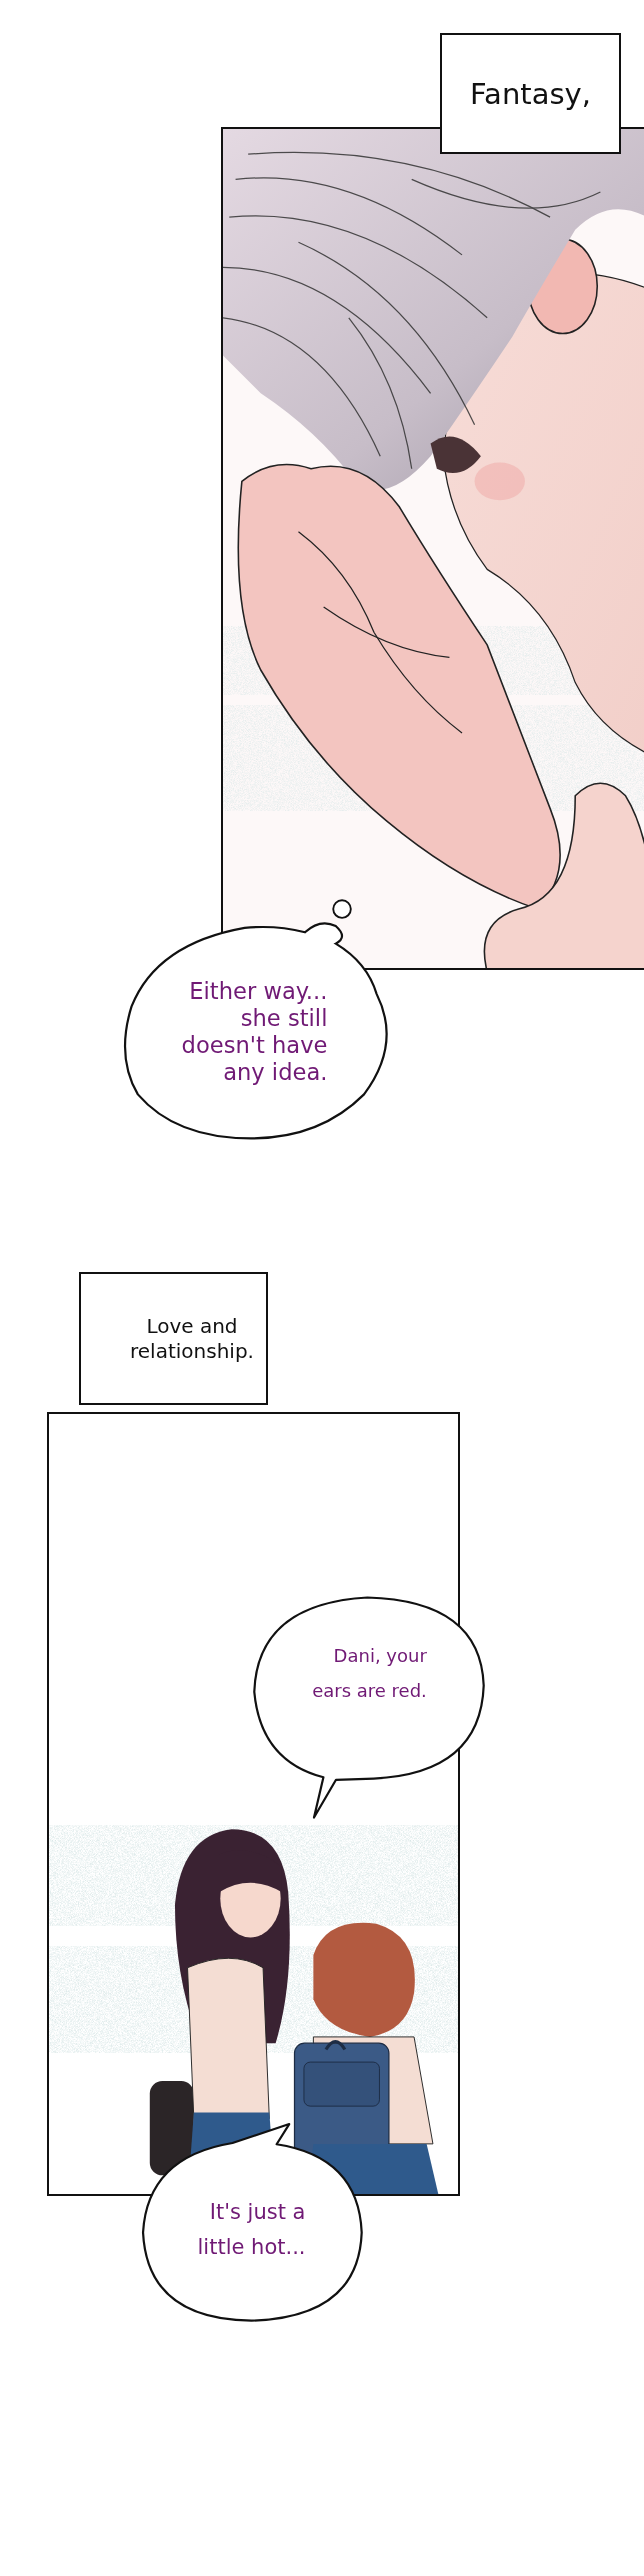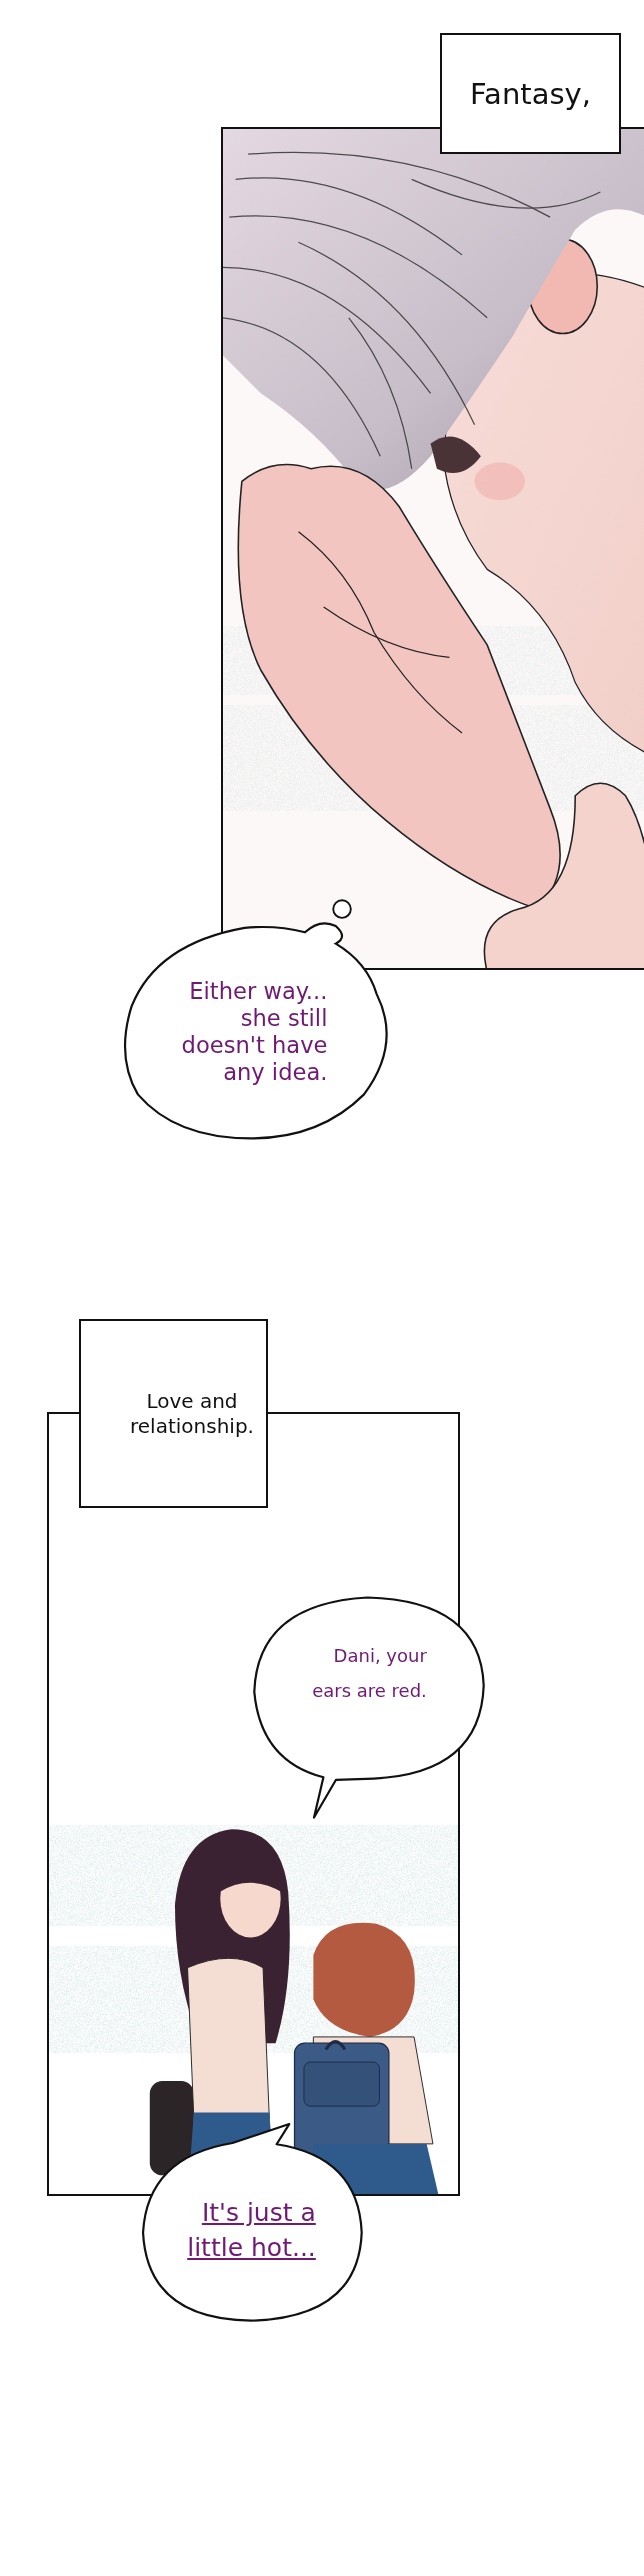--- a/index.html
+++ b/index.html
@@ -104,29 +104,29 @@
     <path d="M420 860 Q440 800 520 810 Q590 830 580 920 Q570 980 510 990 Q440 980 420 930 Z" fill="#b35a40"></path>
     <path d="M420 990 L580 990 L610 1160 L420 1160 Z" fill="#f4ddd3" stroke="#222" stroke-width="1.5"></path>
 
     <rect x="390" y="1000" width="150" height="200" rx="16" fill="#3b5a86" stroke="#1d2c44" stroke-width="2"></rect>
     <rect x="405" y="1030" width="120" height="70" rx="10" fill="#34517a" stroke="#1d2c44" stroke-width="1.5"></rect>
     <path d="M440 1010 Q455 985 470 1010" stroke="#1d2c44" stroke-width="5" fill="none"></path>
     <path d="M420 1160 L600 1160 L620 1246 L410 1246 Z" fill="#2f5a8c"></path>
   </svg>
 </div>
 
-<div class="caption" style="left:79px; top:1319px; width:189px; height:189px; font-size:20px; line-height:25px; white-space:pre-line;padding-left:37px;">
+<div class="caption" style="left:79px; top:1272px; width:189px; height:133px; font-size:20px; line-height:25px; white-space:pre-line;padding-left:37px;">
   <span>Love and
 relationship.</span>
 </div>
 
 <svg class="abs" style="left:248px; top:1591px; z-index:6;" width="242" height="233" viewBox="0 0 385 370">
   <path d="M120 296 Q20 270 10 160 Q15 20 190 10 Q370 15 375 150 Q370 290 200 298 L140 300 L105 360 Z" fill="#fff" stroke="#111" stroke-width="3.5" stroke-linejoin="round"></path>
 </svg>
 <div class="bubble-text" style="left:258px; top:1629px; width:223px; height:88px; font-size:18px; line-height:35px;">Dani, your
 ears are red.</div>
 
 <svg class="abs" style="left:138px; top:2119px; z-index:6;" width="230" height="208" viewBox="0 0 365 330">
   <path d="M220 40 Q350 60 355 180 Q350 315 180 320 Q15 318 8 180 Q15 60 150 38 L240 8 Z" fill="#fff" stroke="#111" stroke-width="3.5" stroke-linejoin="round"></path>
 </svg>
-<div class="bubble-text" style="left:151px; top:2189px; width:201px; height:82px; font-size:25px; line-height:35px;text-decoration:underline;">It's just a
+<div class="bubble-text" style="left:151px; top:2189px; width:201px; height:82px; font-size:21px; line-height:35px;">It's just a
 little hot...</div>
 
 
 </body></html>

